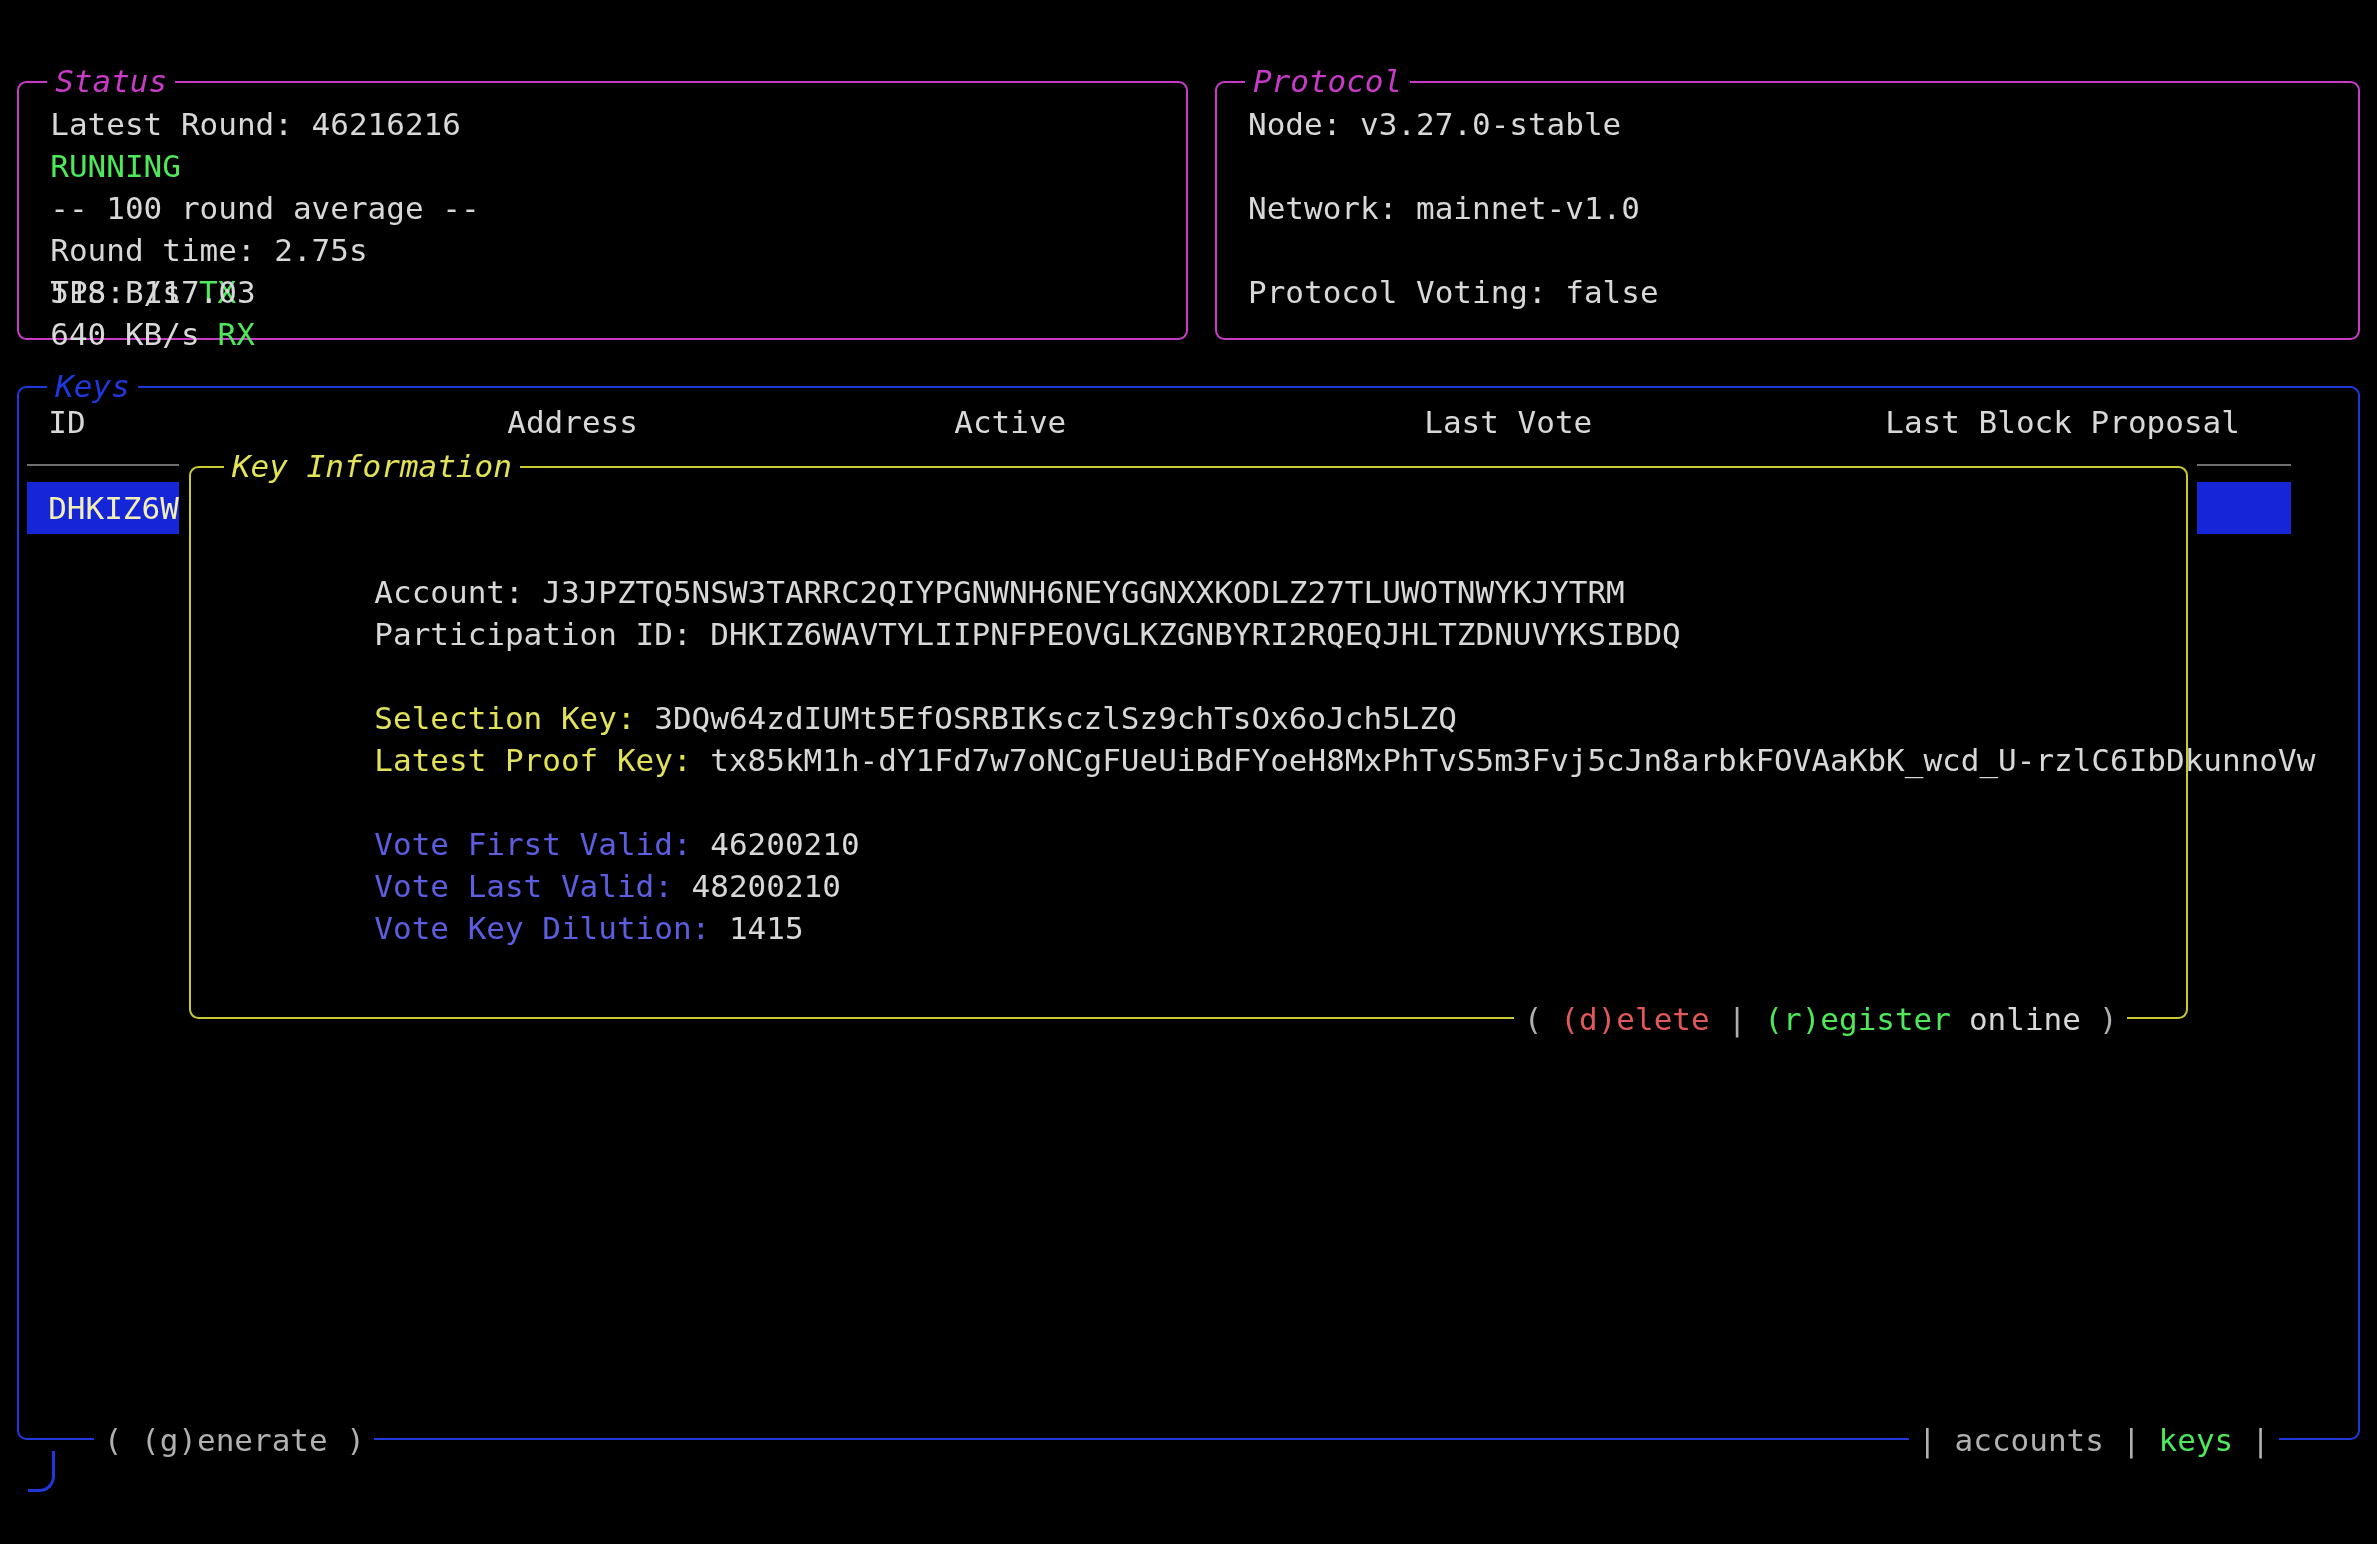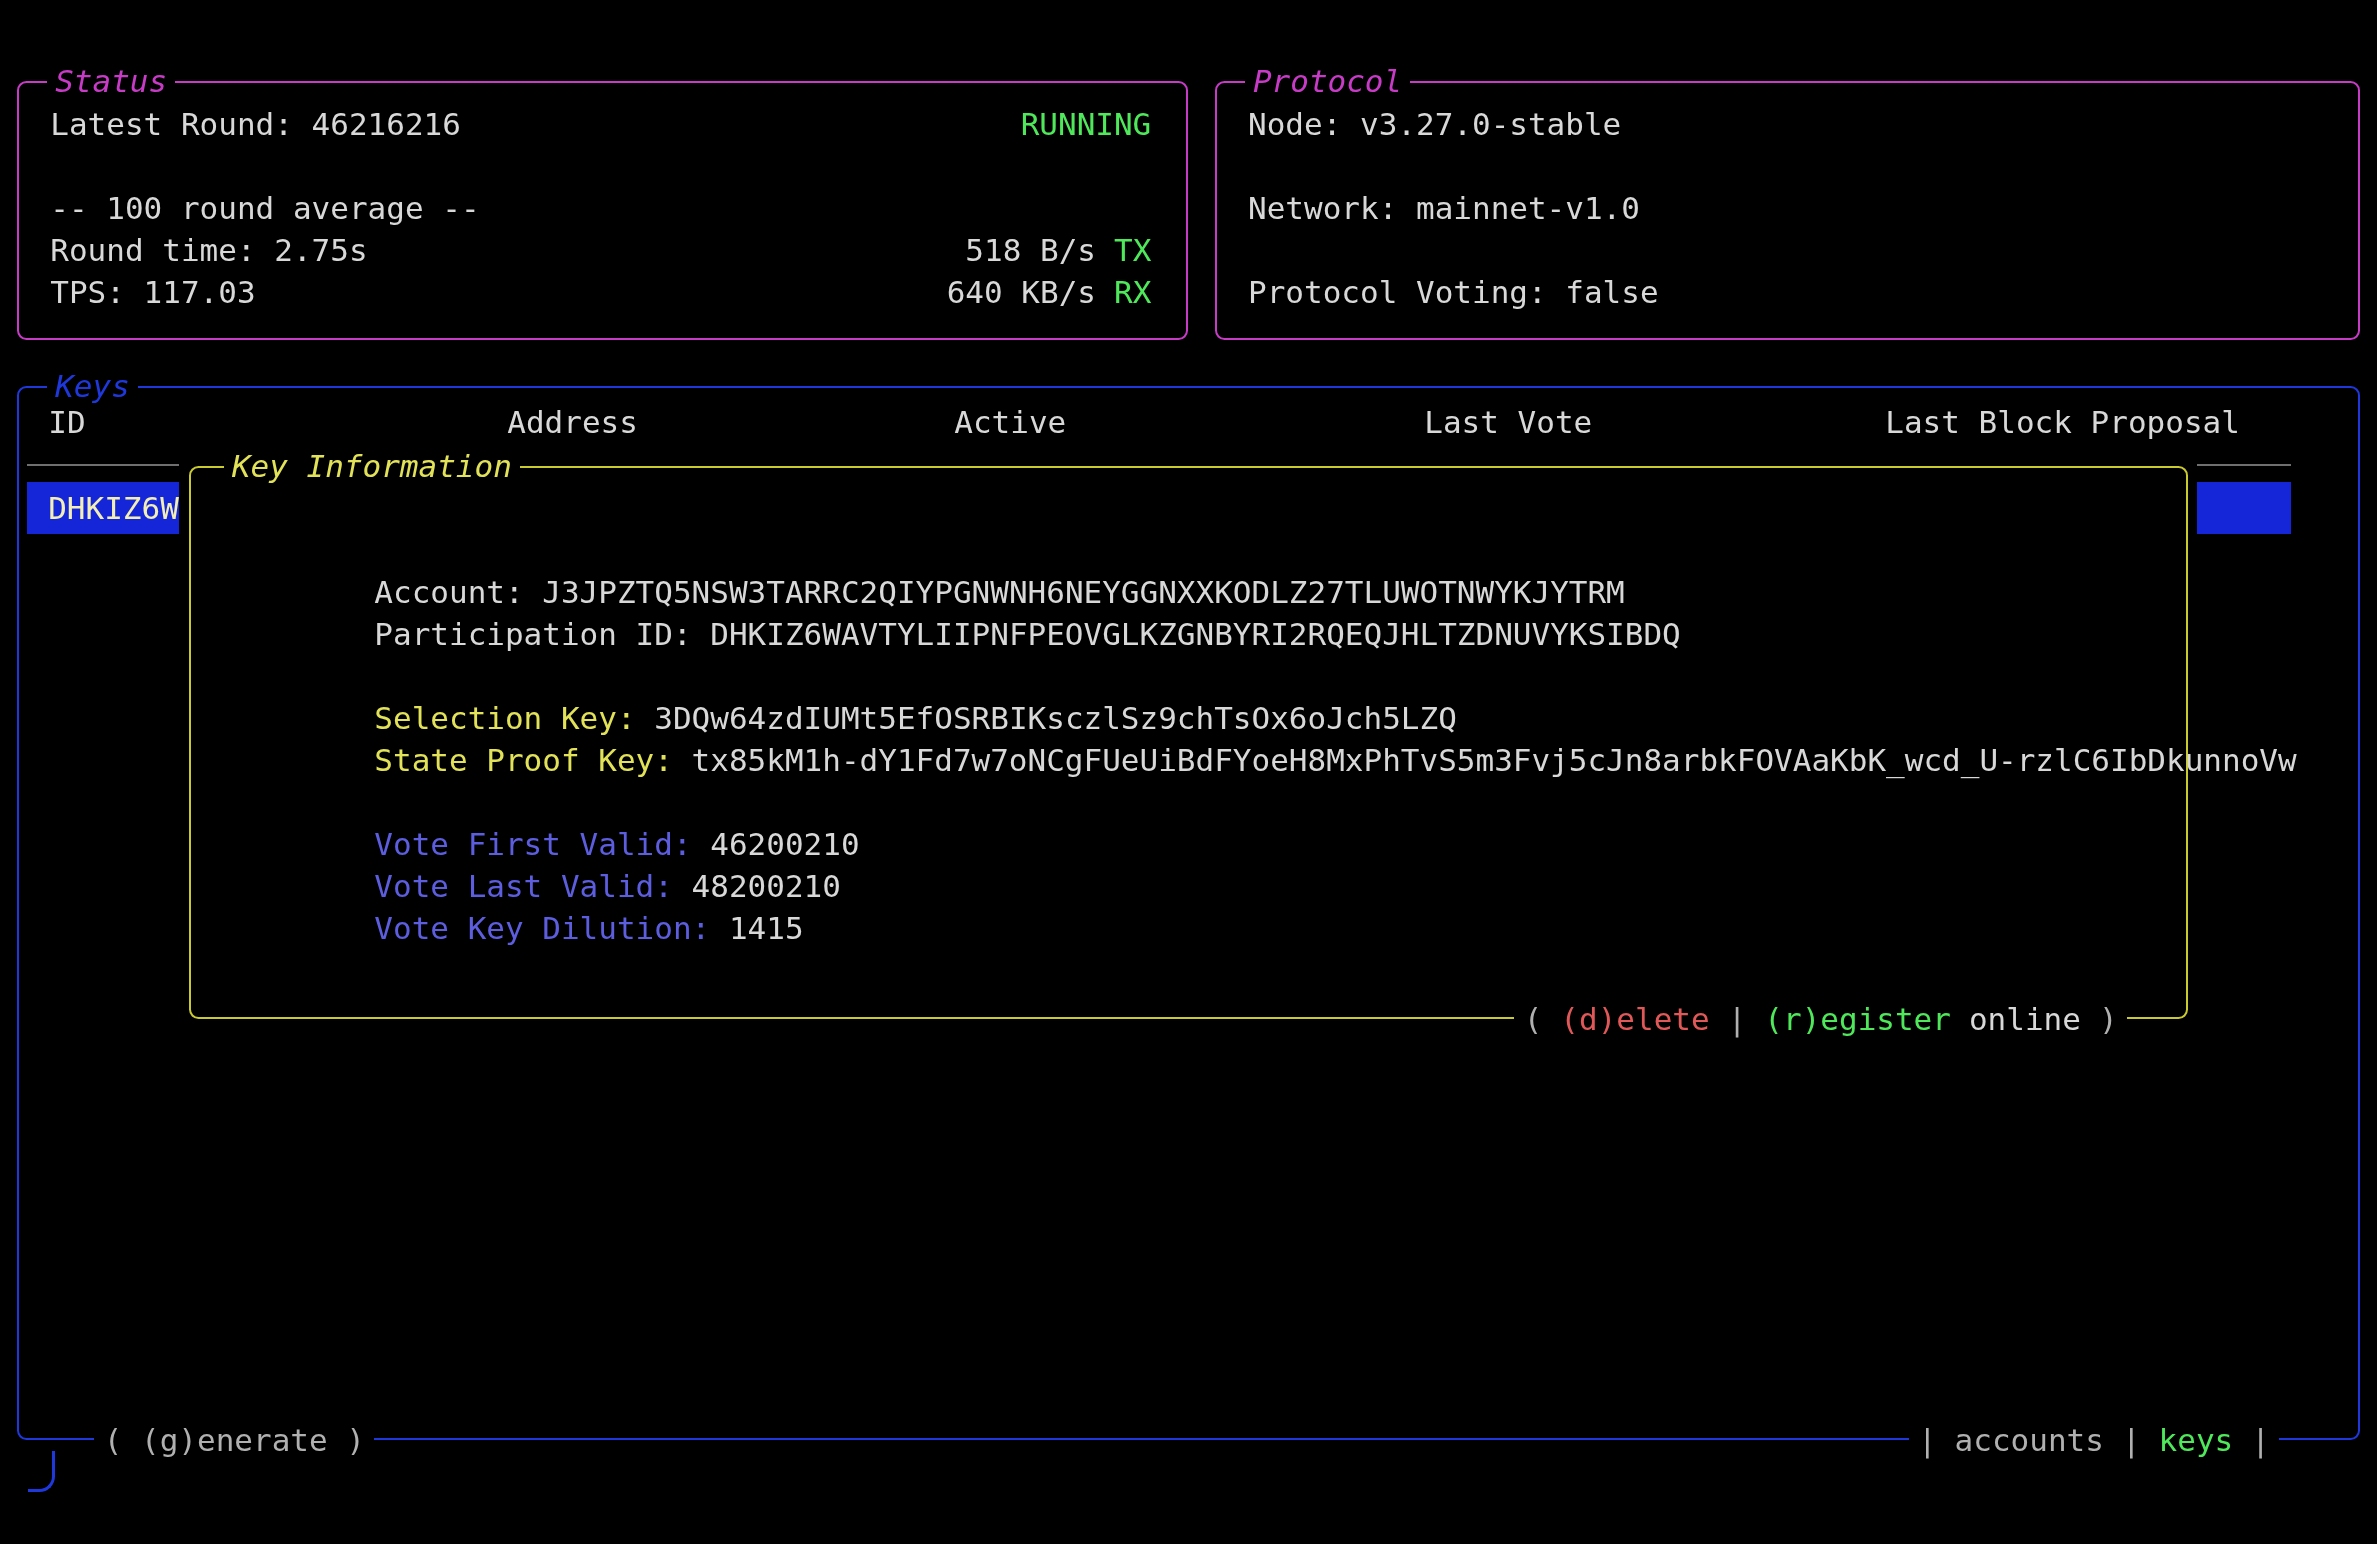--- a/index.html
+++ b/index.html
@@ -26,21 +26,21 @@
   .red{color:var(--red);}
   .grey{color:var(--grey);}
   .ylabel{color:var(--yellow_label);}
   .ilabel{color:var(--indigo);}
   .white{color:var(--white);}
 
   
   #status-panel{left:17.3px;top:81px;width:1171px;height:259px;border-color:var(--magenta);}
   #protocol-panel{left:1215px;top:81px;width:1145px;height:259px;border-color:var(--magenta);}
   .stat-body{padding:20.4px 35px 0 31px;}
-  .srow{display:flex;justify-content:space-between;height:42px;white-space:pre;}
+  .srow{display:flex;justify-content:space-between;height:42px;white-space:pre;flex-direction:column;}
   .rate{display:inline-flex;gap:18px;white-space:pre;}
 
   
   #keys-panel{left:17.3px;top:386px;width:2343px;height:1054px;border-color:var(--blue);}
   .col{position:absolute;top:13px;white-space:pre;color:var(--white);text-align:center;}
   .hsep{position:absolute;top:76px;height:2.4px;background:var(--sep);}
   .sel-cell{
     position:absolute;top:94px;height:52px;background:var(--sel_bg);
     color:var(--sel_text);display:flex;align-items:center;white-space:pre;
   }
@@ -141,21 +141,21 @@
         <span class="lab white">Account: </span><span class="white">J3JPZTQ5NSW3TARRC2QIYPGNWNH6NEYGGNXXKODLZ27TLUWOTNWYKJYTRM</span>
       </div>
       <div class="ki-line">
         <span class="lab white">Participation ID: </span><span class="white">DHKIZ6WAVTYLIIPNFPEOVGLKZGNBYRI2RQEQJHLTZDNUVYKSIBDQ</span>
       </div>
       <div class="ki-line"></div>
       <div class="ki-line">
         <span class="lab ylabel">Selection Key: </span><span class="white">3DQw64zdIUMt5EfOSRBIKsczlSz9chTsOx6oJch5LZQ</span>
       </div>
       <div class="ki-line">
-        <span class="lab ylabel">State Proof Key: </span><span class="white">tx85kM1h-dY1Fd7w7oNCgFUeUiBdFYoeH8MxPhTvS5m3Fvj5cJn8arbkFOVAaKbK_wcd_U-rzlC6IbDkunnoVw</span>
+        <span class="lab ylabel">Latest Proof Key: </span><span class="white">tx85kM1h-dY1Fd7w7oNCgFUeUiBdFYoeH8MxPhTvS5m3Fvj5cJn8arbkFOVAaKbK_wcd_U-rzlC6IbDkunnoVw</span>
       </div>
       <div class="ki-line"></div>
       <div class="ki-line">
         <span class="lab ilabel">Vote First Valid: </span><span class="white">46200210</span>
       </div>
       <div class="ki-line">
         <span class="lab ilabel">Vote Last Valid: </span><span class="white">48200210</span>
       </div>
       <div class="ki-line">
         <span class="lab ilabel">Vote Key Dilution: </span><span class="white">1415</span>

